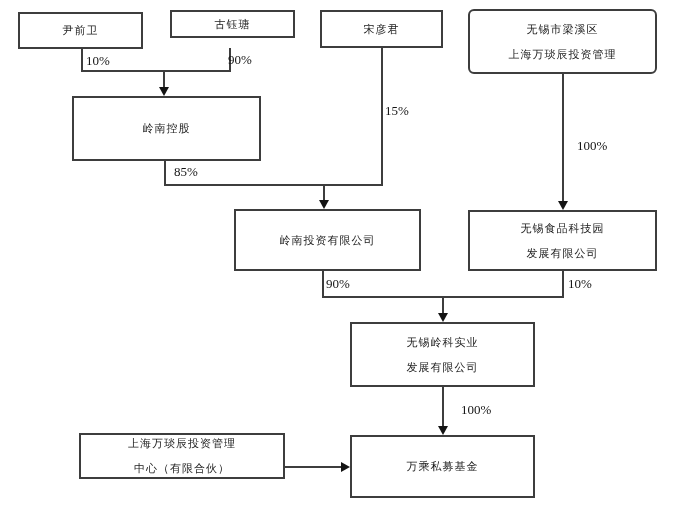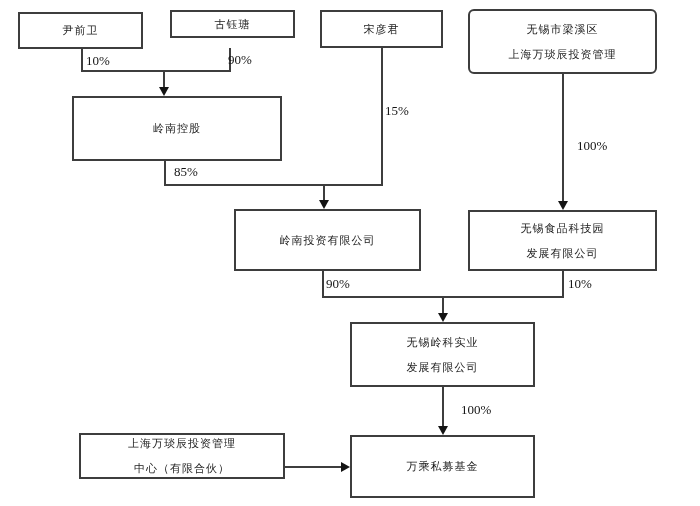--- a/index.html
+++ b/index.html
@@ -74,21 +74,21 @@
 
   <div class="node" style="left:320px; top:10px; width:123px; height:38px;">
     <span>宋彦君</span>
   </div>
 
   <div class="node" style="left:468px; top:9px; width:189px; height:65px;border-radius:6px;">
     <span>无锡市梁溪区</span>
     <span>上海万琰辰投资管理</span>
   </div>
 
-  <div class="node" style="left:72px; top:96px; width:210px; height:65px;">
+  <div class="node" style="left:72px; top:96px; width:189px; height:65px;">
     <span>岭南控股</span>
   </div>
 
   <div class="node" style="left:234px; top:209px; width:187px; height:62px;">
     <span>岭南投资有限公司</span>
   </div>
 
   <div class="node" style="left:468px; top:210px; width:189px; height:61px;">
     <span>无锡食品科技园</span>
     <span>发展有限公司</span>

